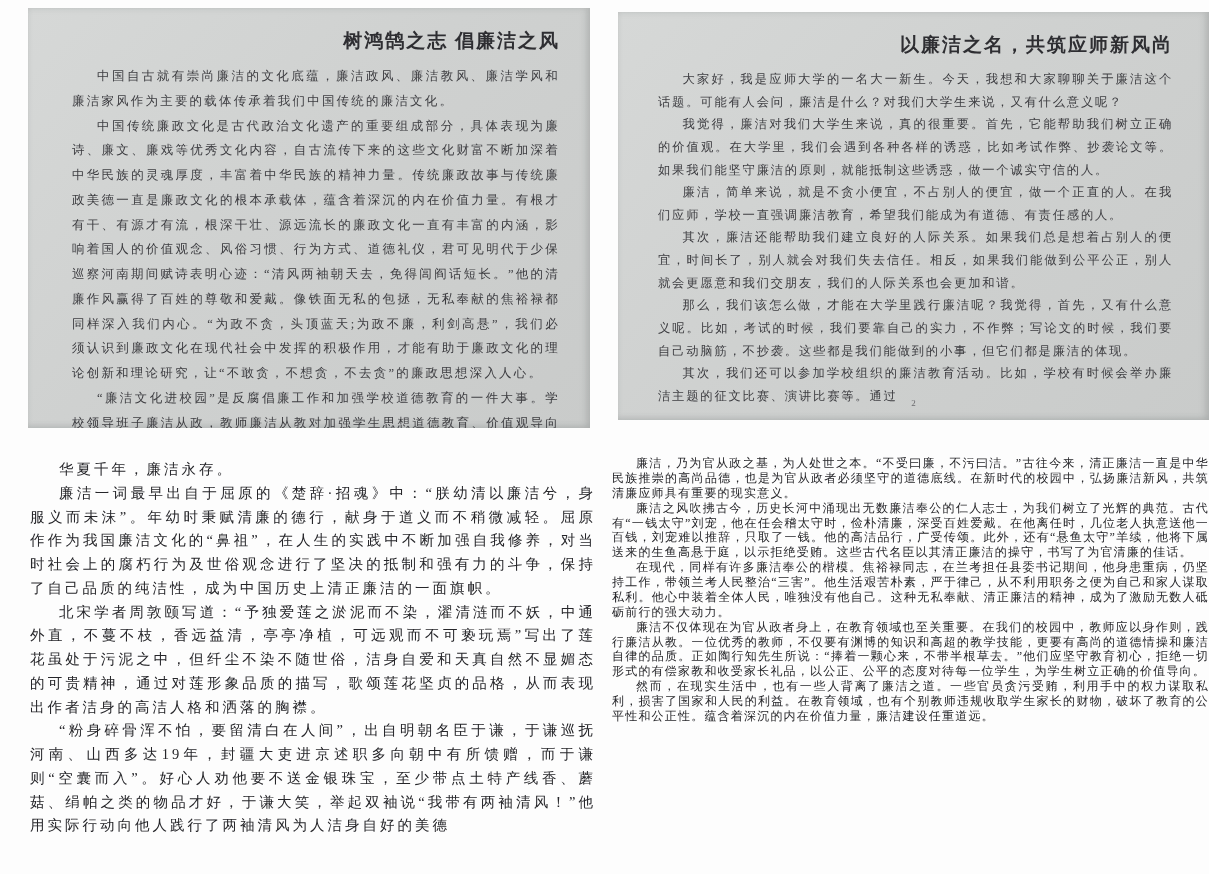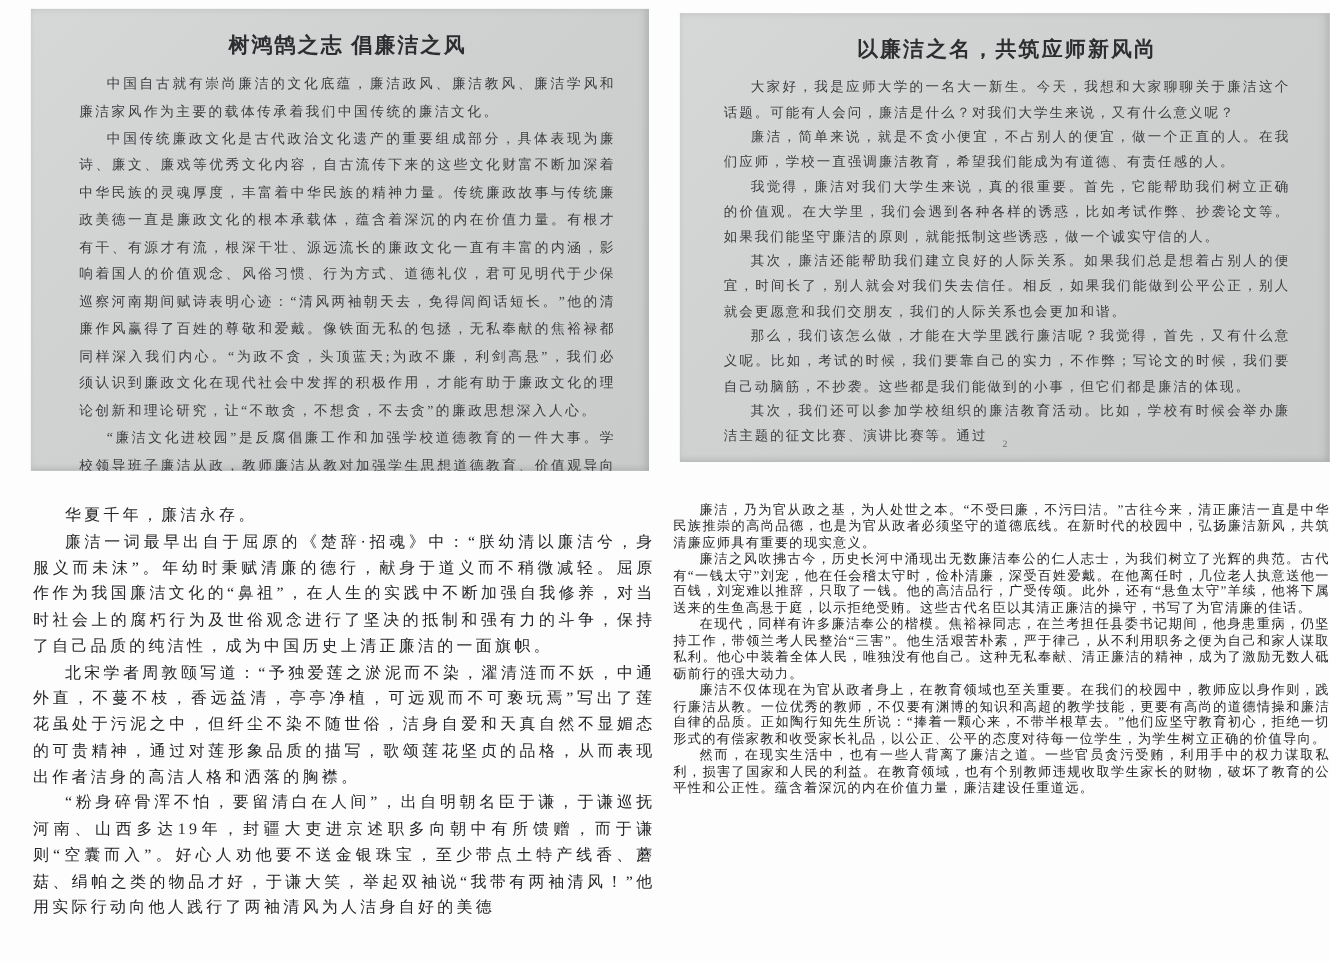--- a/index.html
+++ b/index.html
@@ -15,21 +15,21 @@
     position:absolute;
     background:linear-gradient(135deg,#d6d8d7 0%,#cfd1d0 45%,#c9cbca 100%);
     box-shadow:inset -4px 0 6px rgba(120,125,125,.25), inset 0 -3px 5px rgba(120,125,125,.15);
     color:#3c3c40;
     overflow:hidden;
   }
   #page-tl{left:28px;top:8px;width:562px;height:420px;padding:14px 30px 0 44px;box-sizing:border-box;}
   #page-tr{left:618px;top:12px;width:591px;height:408px;padding:14px 36px 0 40px;box-sizing:border-box;}
   .photo-page h1{
     margin:6px 0 10px 0;
-    text-align:center;
+    text-align:right;
     font-size:19px;
     font-weight:bold;
     letter-spacing:2px;
     color:#2e2e32;
   }
   .photo-page p{
     margin:0;
     font-size:12.5px;
     line-height:1.98;
     letter-spacing:2.2px;
@@ -76,22 +76,22 @@
   <section class="photo-page" id="page-tl">
     <h1>树鸿鹄之志 倡廉洁之风</h1>
     <p>中国自古就有崇尚廉洁的文化底蕴，廉洁政风、廉洁教风、廉洁学风和廉洁家风作为主要的载体传承着我们中国传统的廉洁文化。</p>
     <p>中国传统廉政文化是古代政治文化遗产的重要组成部分，具体表现为廉诗、廉文、廉戏等优秀文化内容，自古流传下来的这些文化财富不断加深着中华民族的灵魂厚度，丰富着中华民族的精神力量。传统廉政故事与传统廉政美德一直是廉政文化的根本承载体，蕴含着深沉的内在价值力量。有根才有干、有源才有流，根深干壮、源远流长的廉政文化一直有丰富的内涵，影响着国人的价值观念、风俗习惯、行为方式、道德礼仪，君可见明代于少保巡察河南期间赋诗表明心迹：“清风两袖朝天去，免得闾阎话短长。”他的清廉作风赢得了百姓的尊敬和爱戴。像铁面无私的包拯，无私奉献的焦裕禄都同样深入我们内心。“为政不贪，头顶蓝天;为政不廉，利剑高悬”，我们必须认识到廉政文化在现代社会中发挥的积极作用，才能有助于廉政文化的理论创新和理论研究，让“不敢贪，不想贪，不去贪”的廉政思想深入人心。</p>
     <p>“廉洁文化进校园”是反腐倡廉工作和加强学校道德教育的一件大事。学校领导班子廉洁从政，教师廉洁从教对加强学生思想道德教育、价值观导向具有重大意义。教师作为</p>
   </section>
 
   <section class="photo-page" id="page-tr">
     <h1>以廉洁之名，共筑应师新风尚</h1>
     <p>大家好，我是应师大学的一名大一新生。今天，我想和大家聊聊关于廉洁这个话题。可能有人会问，廉洁是什么？对我们大学生来说，又有什么意义呢？</p>
+    <p>我觉得，廉洁对我们大学生来说，真的很重要。首先，它能帮助我们树立正确的价值观。在大学里，我们会遇到各种各样的诱惑，比如考试作弊、抄袭论文等。如果我们能坚守廉洁的原则，就能抵制这些诱惑，做一个诚实守信的人。</p>
     <p>廉洁，简单来说，就是不贪小便宜，不占别人的便宜，做一个正直的人。在我们应师，学校一直强调廉洁教育，希望我们能成为有道德、有责任感的人。</p>
-    <p>我觉得，廉洁对我们大学生来说，真的很重要。首先，它能帮助我们树立正确的价值观。在大学里，我们会遇到各种各样的诱惑，比如考试作弊、抄袭论文等。如果我们能坚守廉洁的原则，就能抵制这些诱惑，做一个诚实守信的人。</p>
     <p>其次，廉洁还能帮助我们建立良好的人际关系。如果我们总是想着占别人的便宜，时间长了，别人就会对我们失去信任。相反，如果我们能做到公平公正，别人就会更愿意和我们交朋友，我们的人际关系也会更加和谐。</p>
     <p>那么，我们该怎么做，才能在大学里践行廉洁呢？我觉得，首先，又有什么意义呢。比如，考试的时候，我们要靠自己的实力，不作弊；写论文的时候，我们要自己动脑筋，不抄袭。这些都是我们能做到的小事，但它们都是廉洁的体现。</p>
     <p>其次，我们还可以参加学校组织的廉洁教育活动。比如，学校有时候会举办廉洁主题的征文比赛、演讲比赛等。通过</p>
     <span class="page-num">2</span>
   </section>
 
   <section class="scan-col" id="col-bl">
     <p>华夏千年，廉洁永存。</p>
     <p>廉洁一词最早出自于屈原的《楚辞·招魂》中：“朕幼清以廉洁兮，身服义而未沫”。年幼时秉赋清廉的德行，献身于道义而不稍微减轻。屈原作作为我国廉洁文化的“鼻祖”，在人生的实践中不断加强自我修养，对当时社会上的腐朽行为及世俗观念进行了坚决的抵制和强有力的斗争，保持了自己品质的纯洁性，成为中国历史上清正廉洁的一面旗帜。</p>
     <p>北宋学者周敦颐写道：“予独爱莲之淤泥而不染，濯清涟而不妖，中通外直，不蔓不枝，香远益清，亭亭净植，可远观而不可亵玩焉”写出了莲花虽处于污泥之中，但纤尘不染不随世俗，洁身自爱和天真自然不显媚态的可贵精神，通过对莲形象品质的描写，歌颂莲花坚贞的品格，从而表现出作者洁身的高洁人格和洒落的胸襟。</p>

